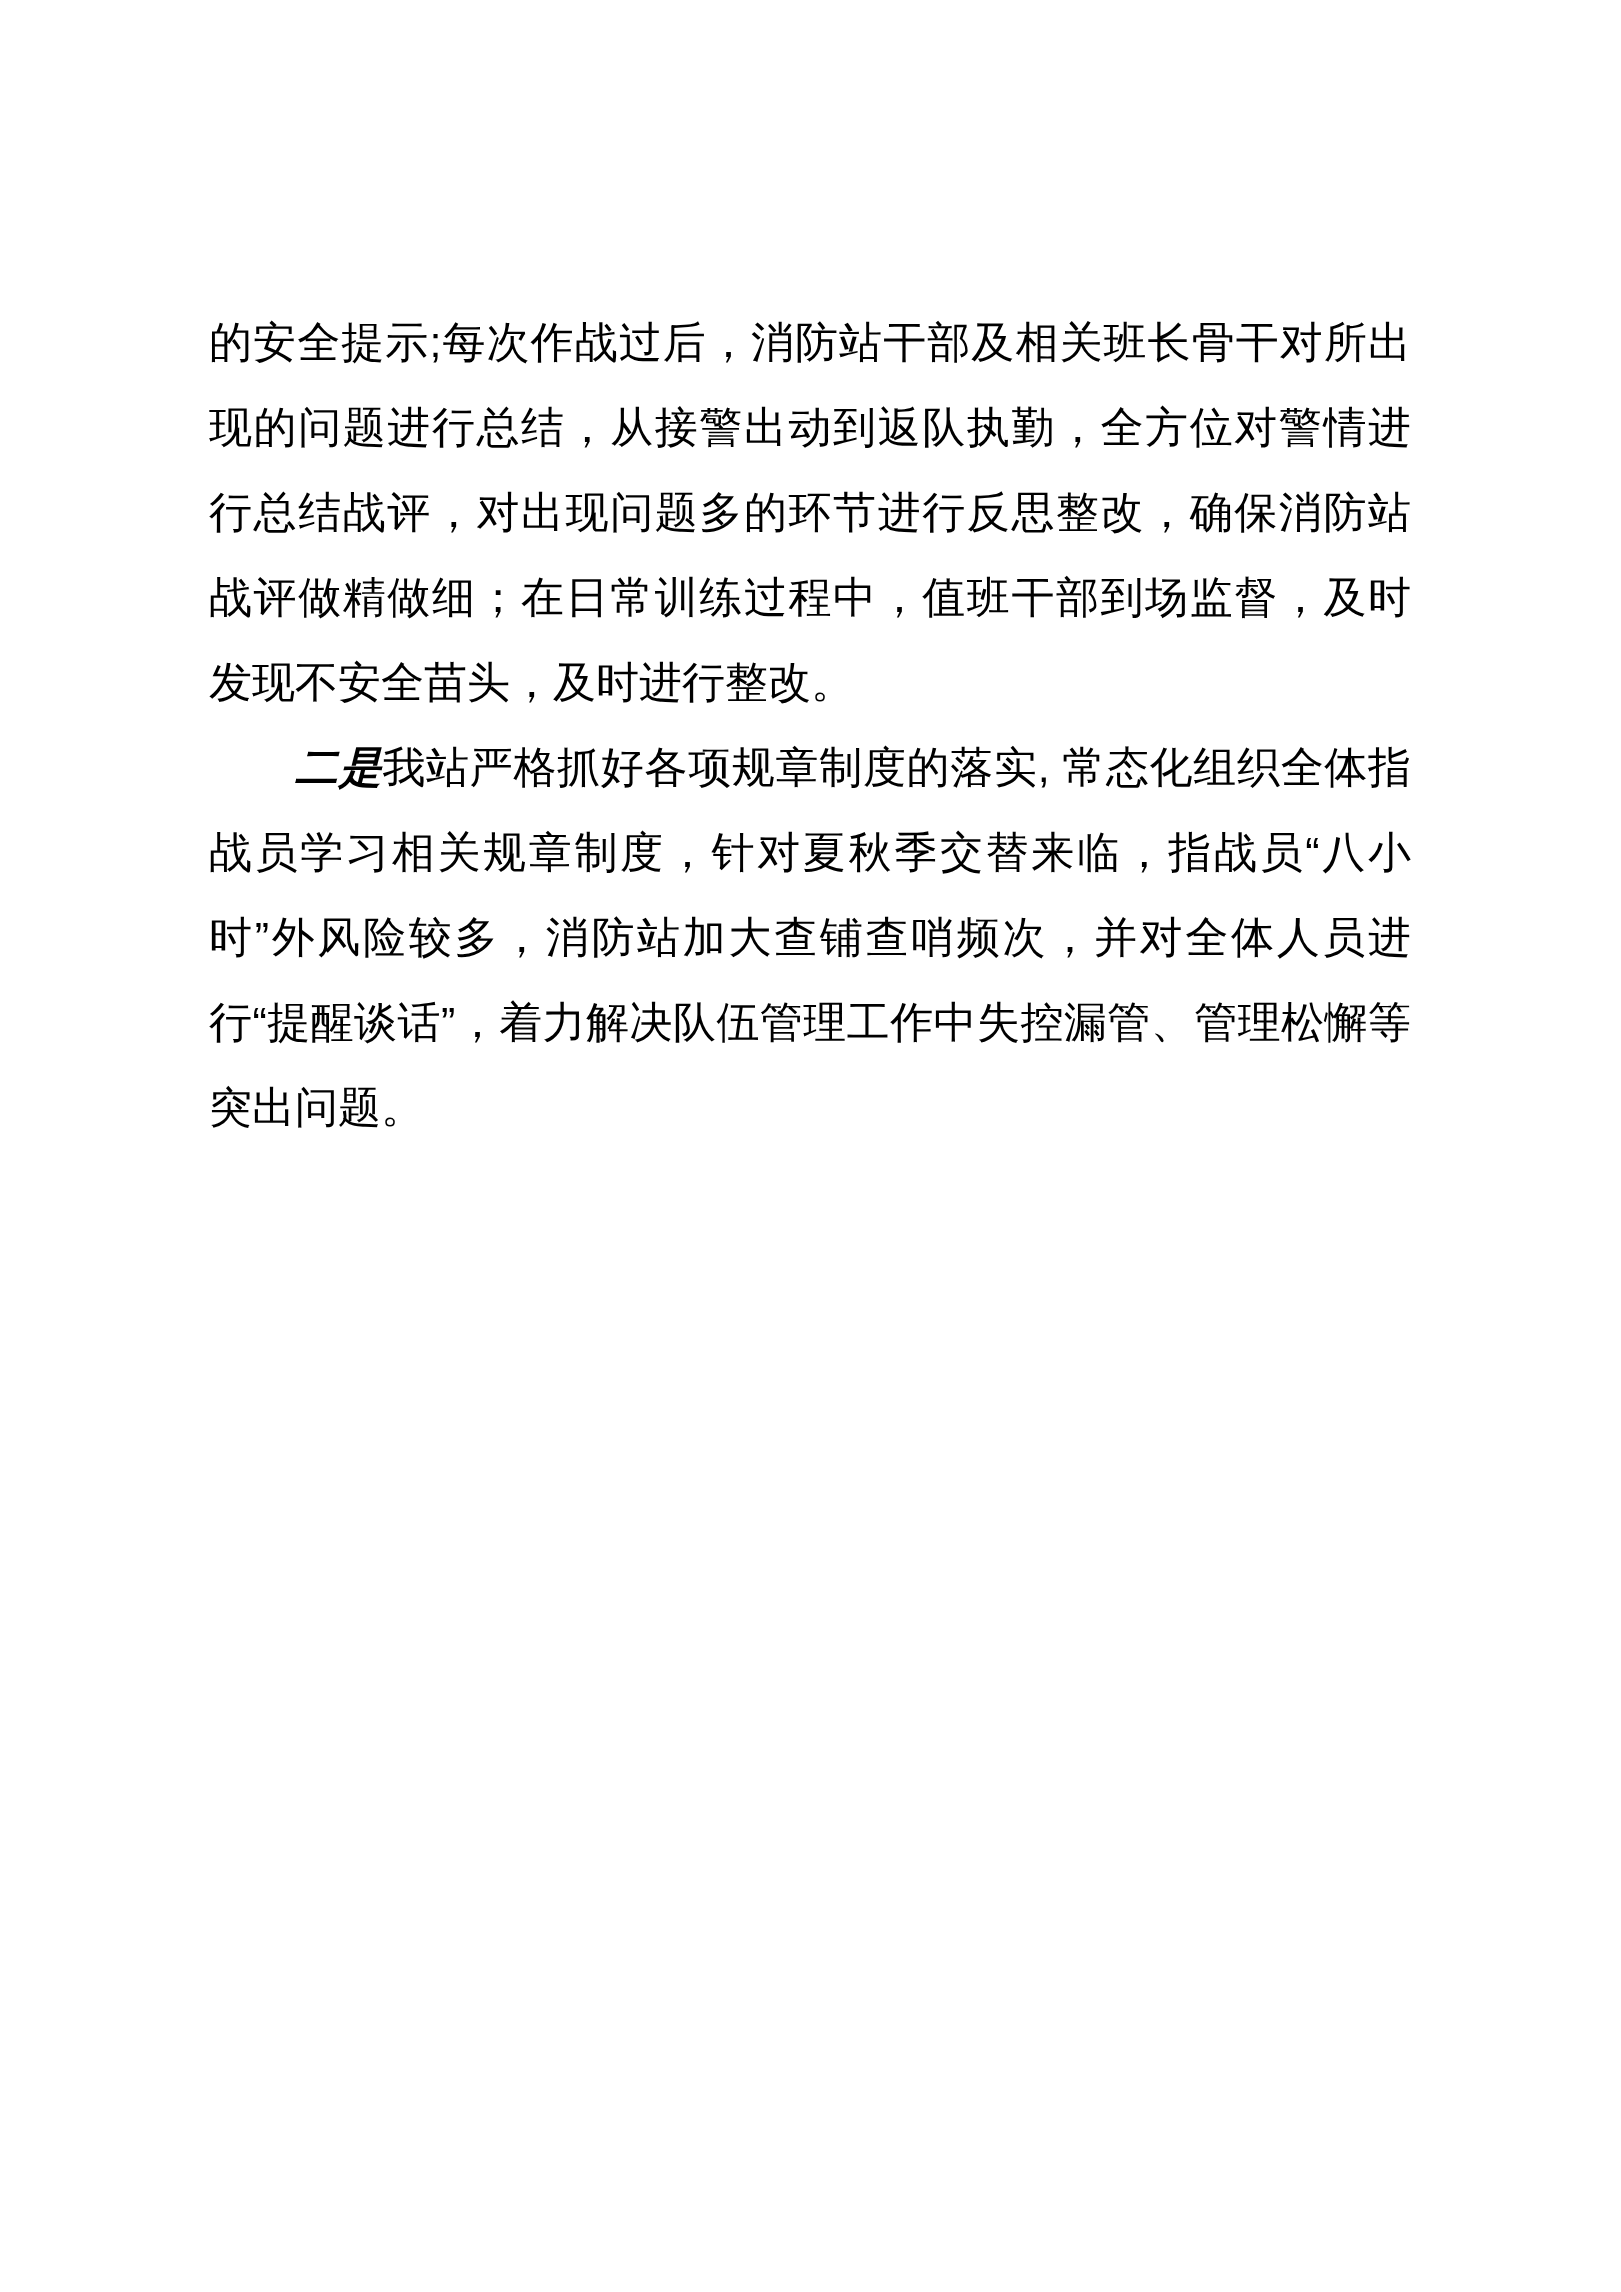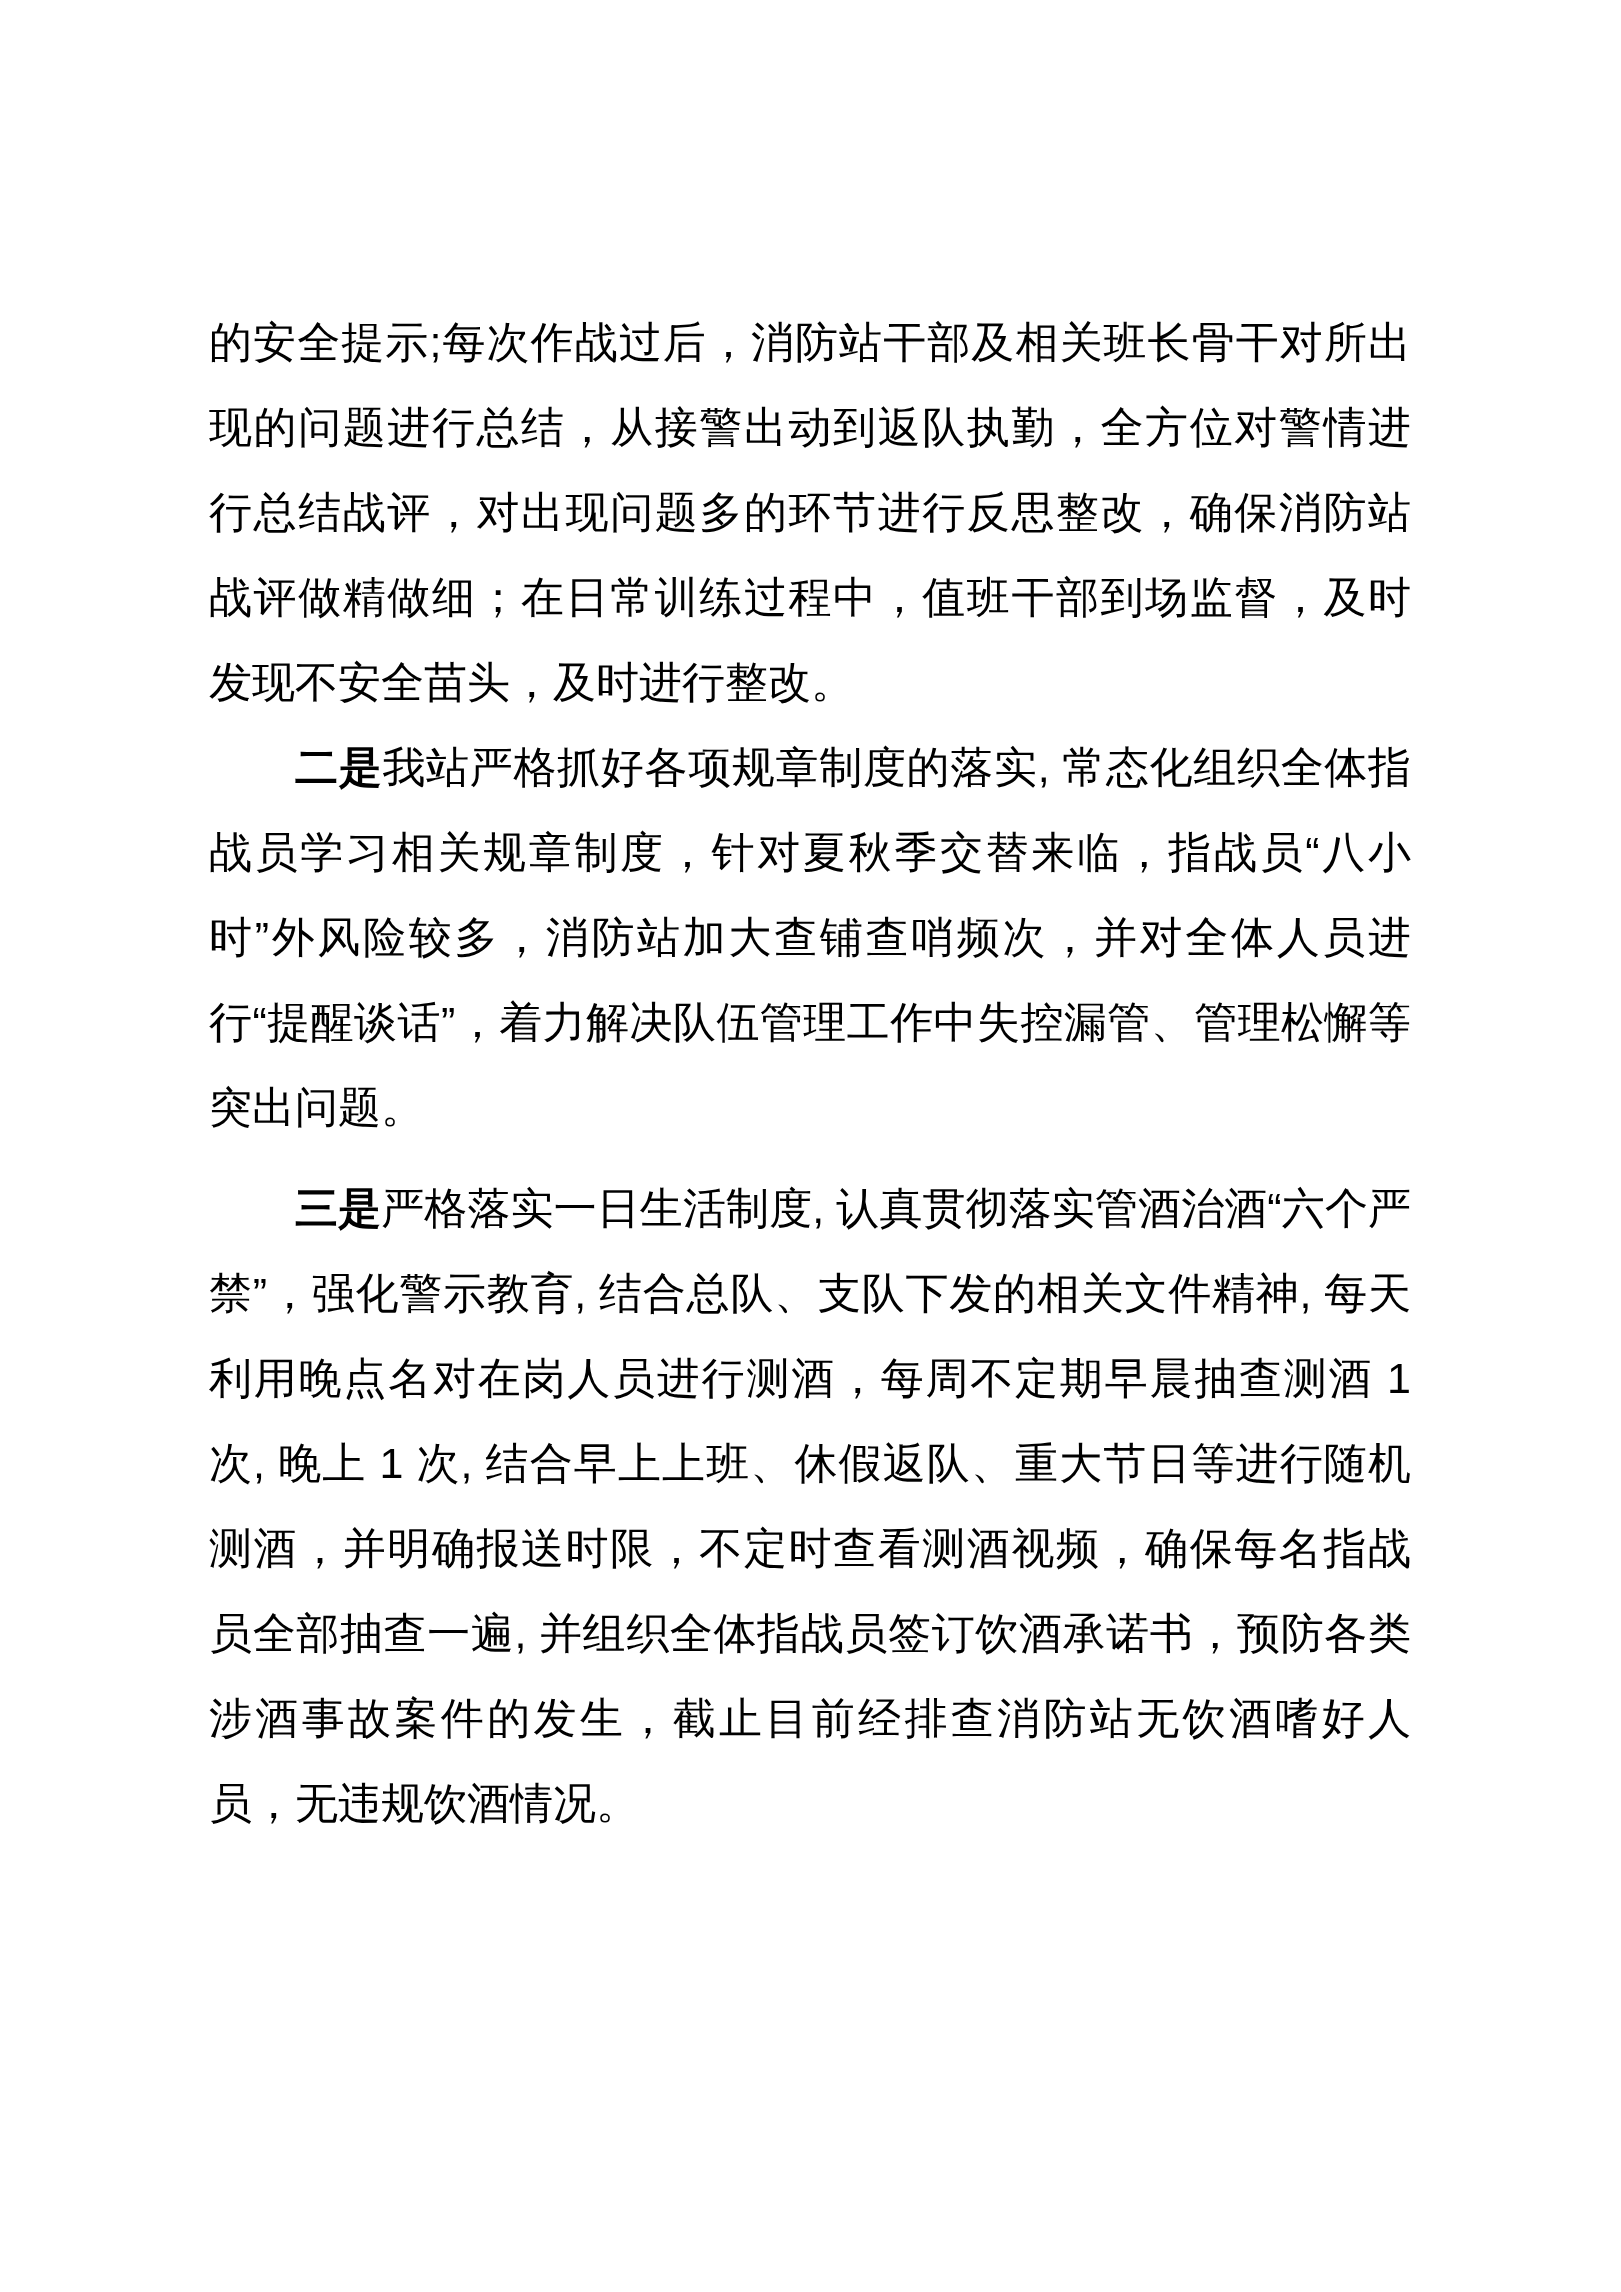--- a/index.html
+++ b/index.html
@@ -30,25 +30,25 @@
     padding: 0;
   }
   .doc p.indent {
     text-indent: 86px; 
   }
   
   .doc p:nth-of-type(3) { margin-top: 15.7px; }
   .doc p:nth-of-type(4) { margin-top: 19.6px; }
   .doc b.lead {
     font-weight: bold;
+    font-style: italic;
   }
 </style>
 </head>
 <body>
 
 <main class="page">
   <section class="doc">
       <p>的安全提示;每次作战过后，消防站干部及相关班长骨干对所出现的问题进行总结，从接警出动到返队执勤，全方位对警情进行总结战评，对出现问题多的环节进行反思整改，确保消防站战评做精做细；在日常训练过程中，值班干部到场监督，及时发现不安全苗头，及时进行整改。</p>
       <p class="indent"><b class="lead">二是</b>我站严格抓好各项规章制度的落实, 常态化组织全体指战员学习相关规章制度，针对夏秋季交替来临，指战员“八小时”外风险较多，消防站加大查铺查哨频次，并对全体人员进行“提醒谈话”，着力解决队伍管理工作中失控漏管、管理松懈等突出问题。</p>
-      <p class="indent"><b class="lead">三是</b>严格落实一日生活制度, 认真贯彻落实管酒治酒“六个严禁”，强化警示教育, 结合总队、支队下发的相关文件精神, 每天利用晚点名对在岗人员进行测酒，每周不定期早晨抽查测酒 1 次, 晚上 1 次, 结合早上上班、休假返队、重大节日等进行随机测酒，并明确报送时限，不定时查看测酒视频，确保每名指战员全部抽查一遍, 并组织全体指战员签订饮酒承诺书，预防各类涉酒事故案件的发生，截止目前经排查消防站无饮酒嗜好人员，无违规饮酒情况。</p>
     </section>
 </main>
 
 
 </body></html>

